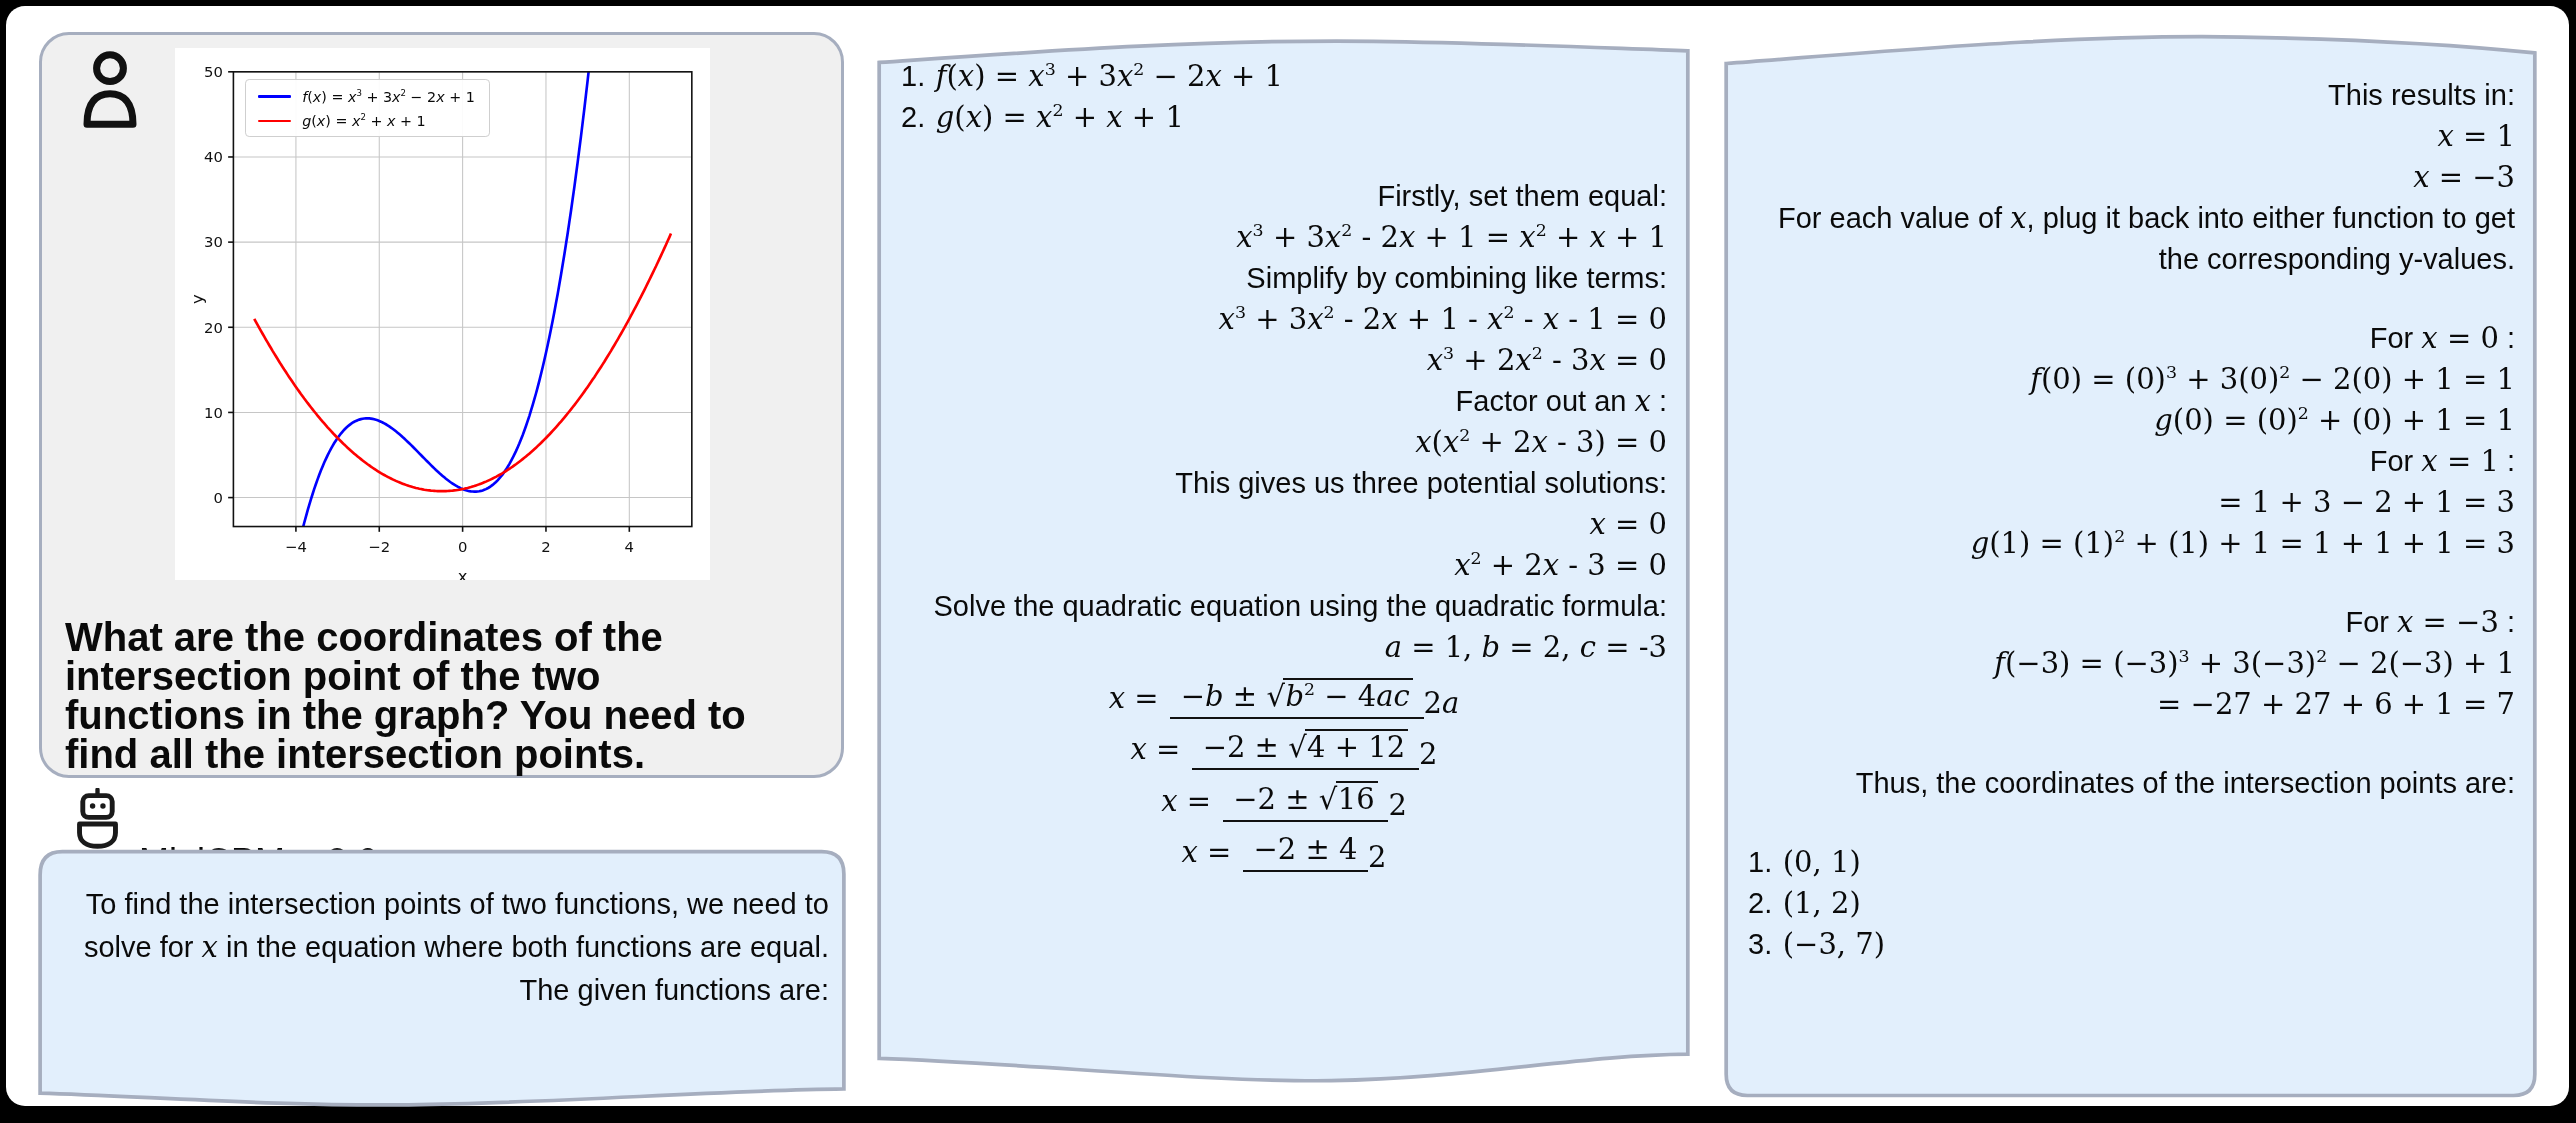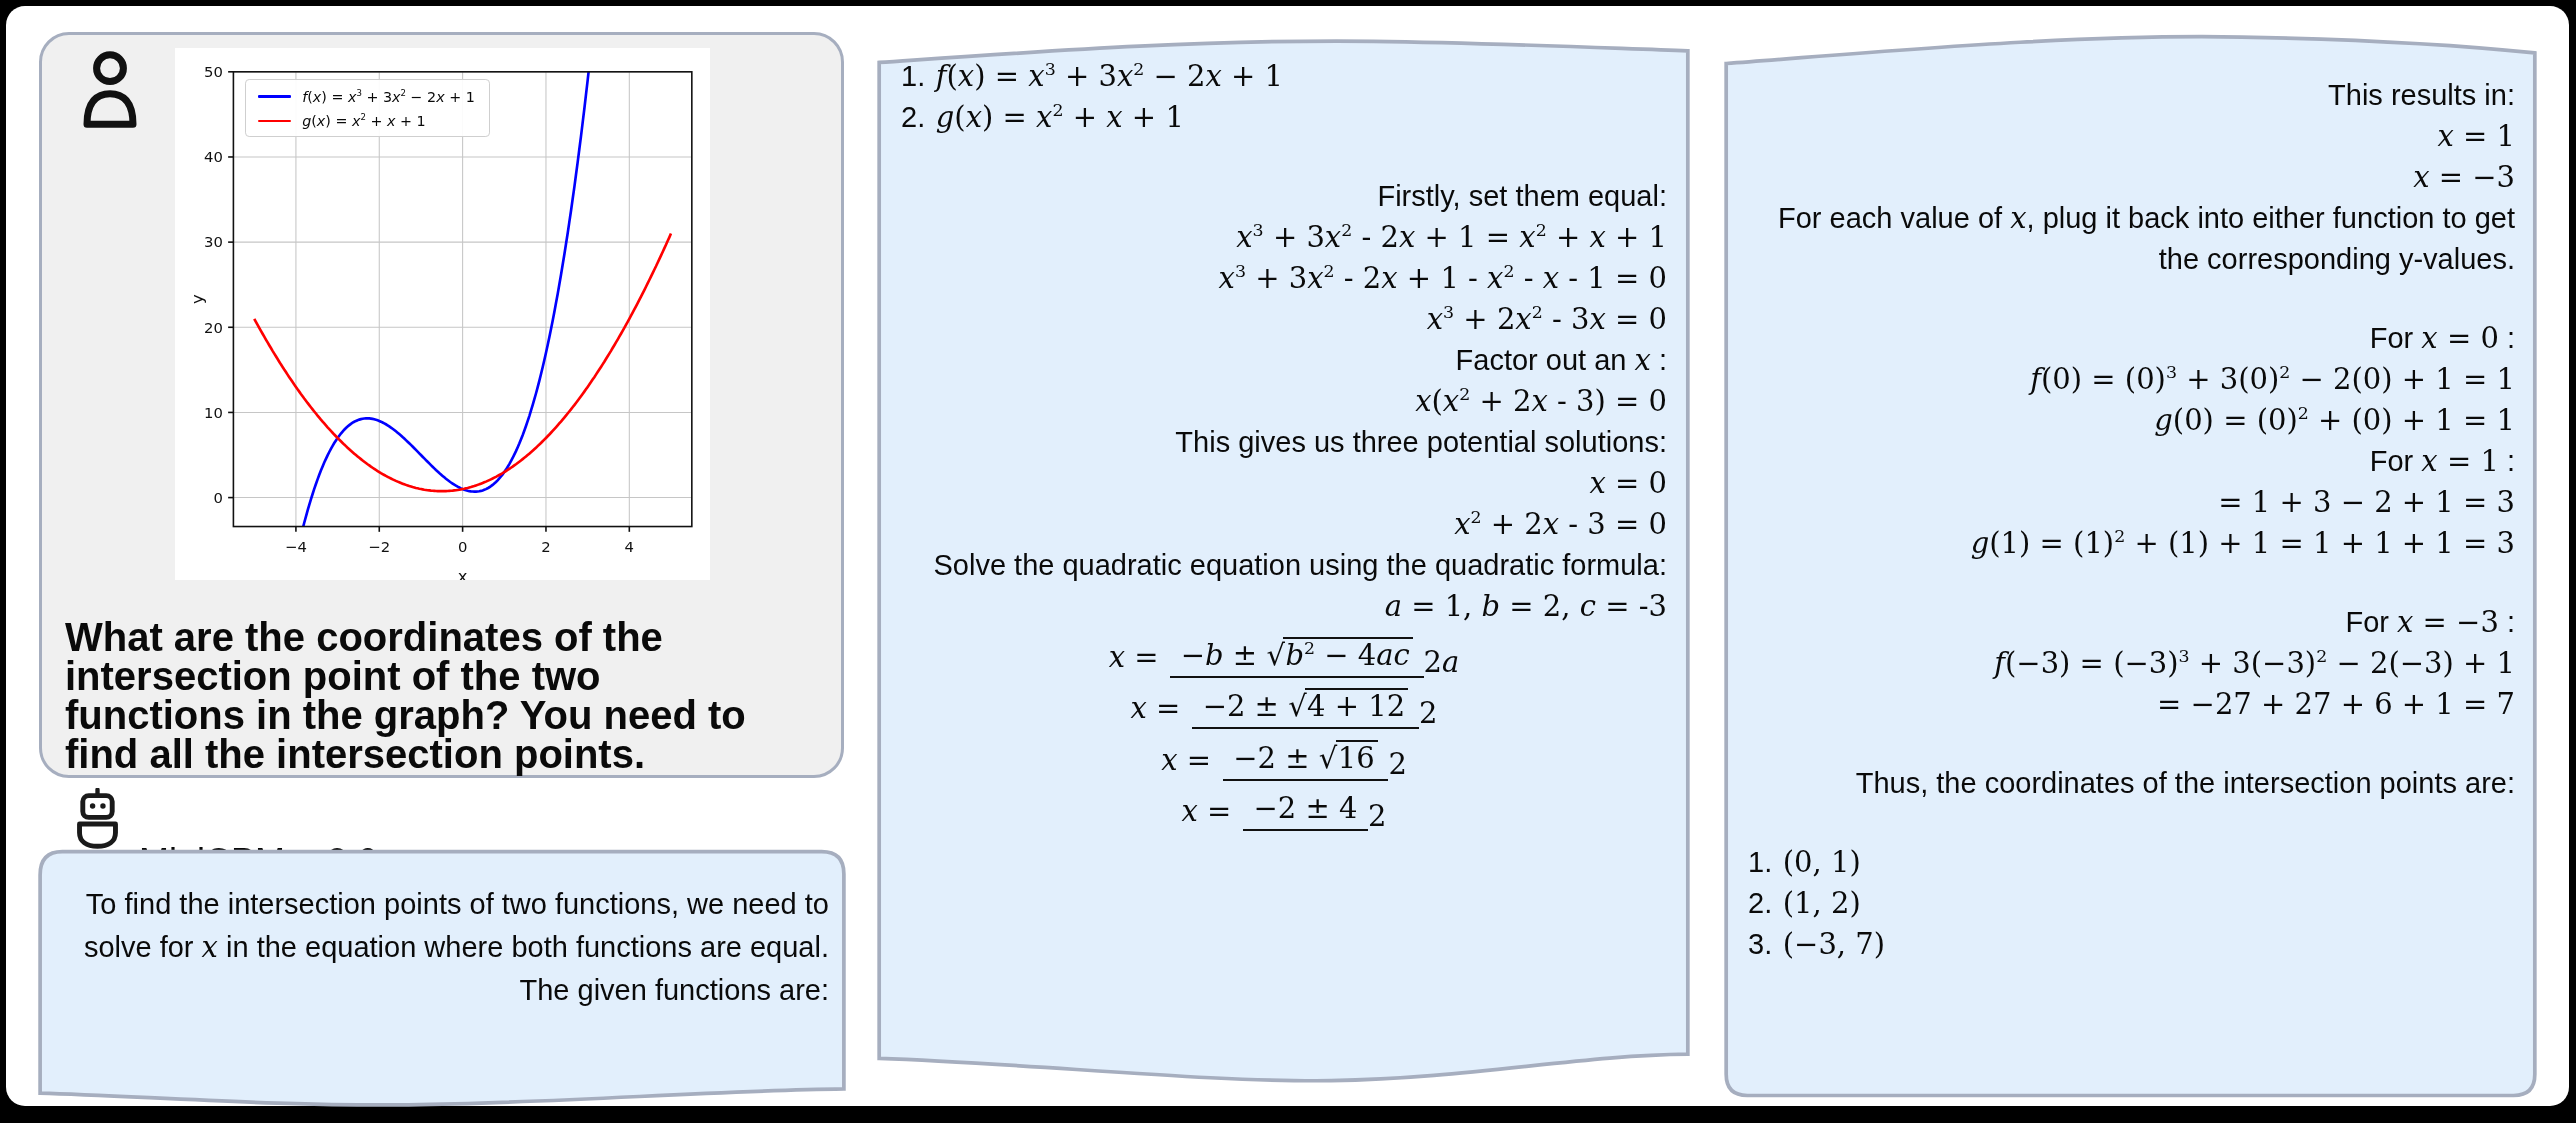--- a/index.html
+++ b/index.html
@@ -145,20 +145,21 @@
         <span class="no">1.</span>
         <span class="m"><i>f</i>(<i>x</i>) = <i>x</i><sup>3</sup> + 3<i>x</i><sup>2</sup> − 2<i>x</i> + 1</span>
       </div>
       <div class="il">
         <span class="no">2.</span>
         <span class="m"><i>g</i>(<i>x</i>) = <i>x</i><sup>2</sup> + <i>x</i> + 1</span>
       </div>
       <div class="gap"></div>
       <div class="tl">Firstly, set them equal:</div>
       <div class="ml m"><i>x</i><sup>3</sup> + 3<i>x</i><sup>2</sup> - 2<i>x</i> + 1 = <i>x</i><sup>2</sup> + <i>x</i> + 1</div>
+      <div class="tl">Simplify by combining like terms:</div>
       <div class="ml m"><i>x</i><sup>3</sup> + 3<i>x</i><sup>2</sup> - 2<i>x</i> + 1 - <i>x</i><sup>2</sup> - <i>x</i> - 1 = 0</div>
       <div class="ml m"><i>x</i><sup>3</sup> + 2<i>x</i><sup>2</sup> - 3<i>x</i> = 0</div>
       <div class="tl">Factor out an <span class="m"><i>x</i></span> :</div>
       <div class="ml m"><i>x</i>(<i>x</i><sup>2</sup> + 2<i>x</i> - 3) = 0</div>
       <div class="tl">This gives us three potential solutions:</div>
       <div class="ml m"><i>x</i> = 0</div>
       <div class="ml m"><i>x</i><sup>2</sup> + 2<i>x</i> - 3 = 0</div>
       <div class="tl">Solve the quadratic equation using the quadratic formula:</div>
       <div class="ml m"><i>a</i> = 1, <i>b</i> = 2, <i>c</i> = -3</div>
       <div class="fr">

